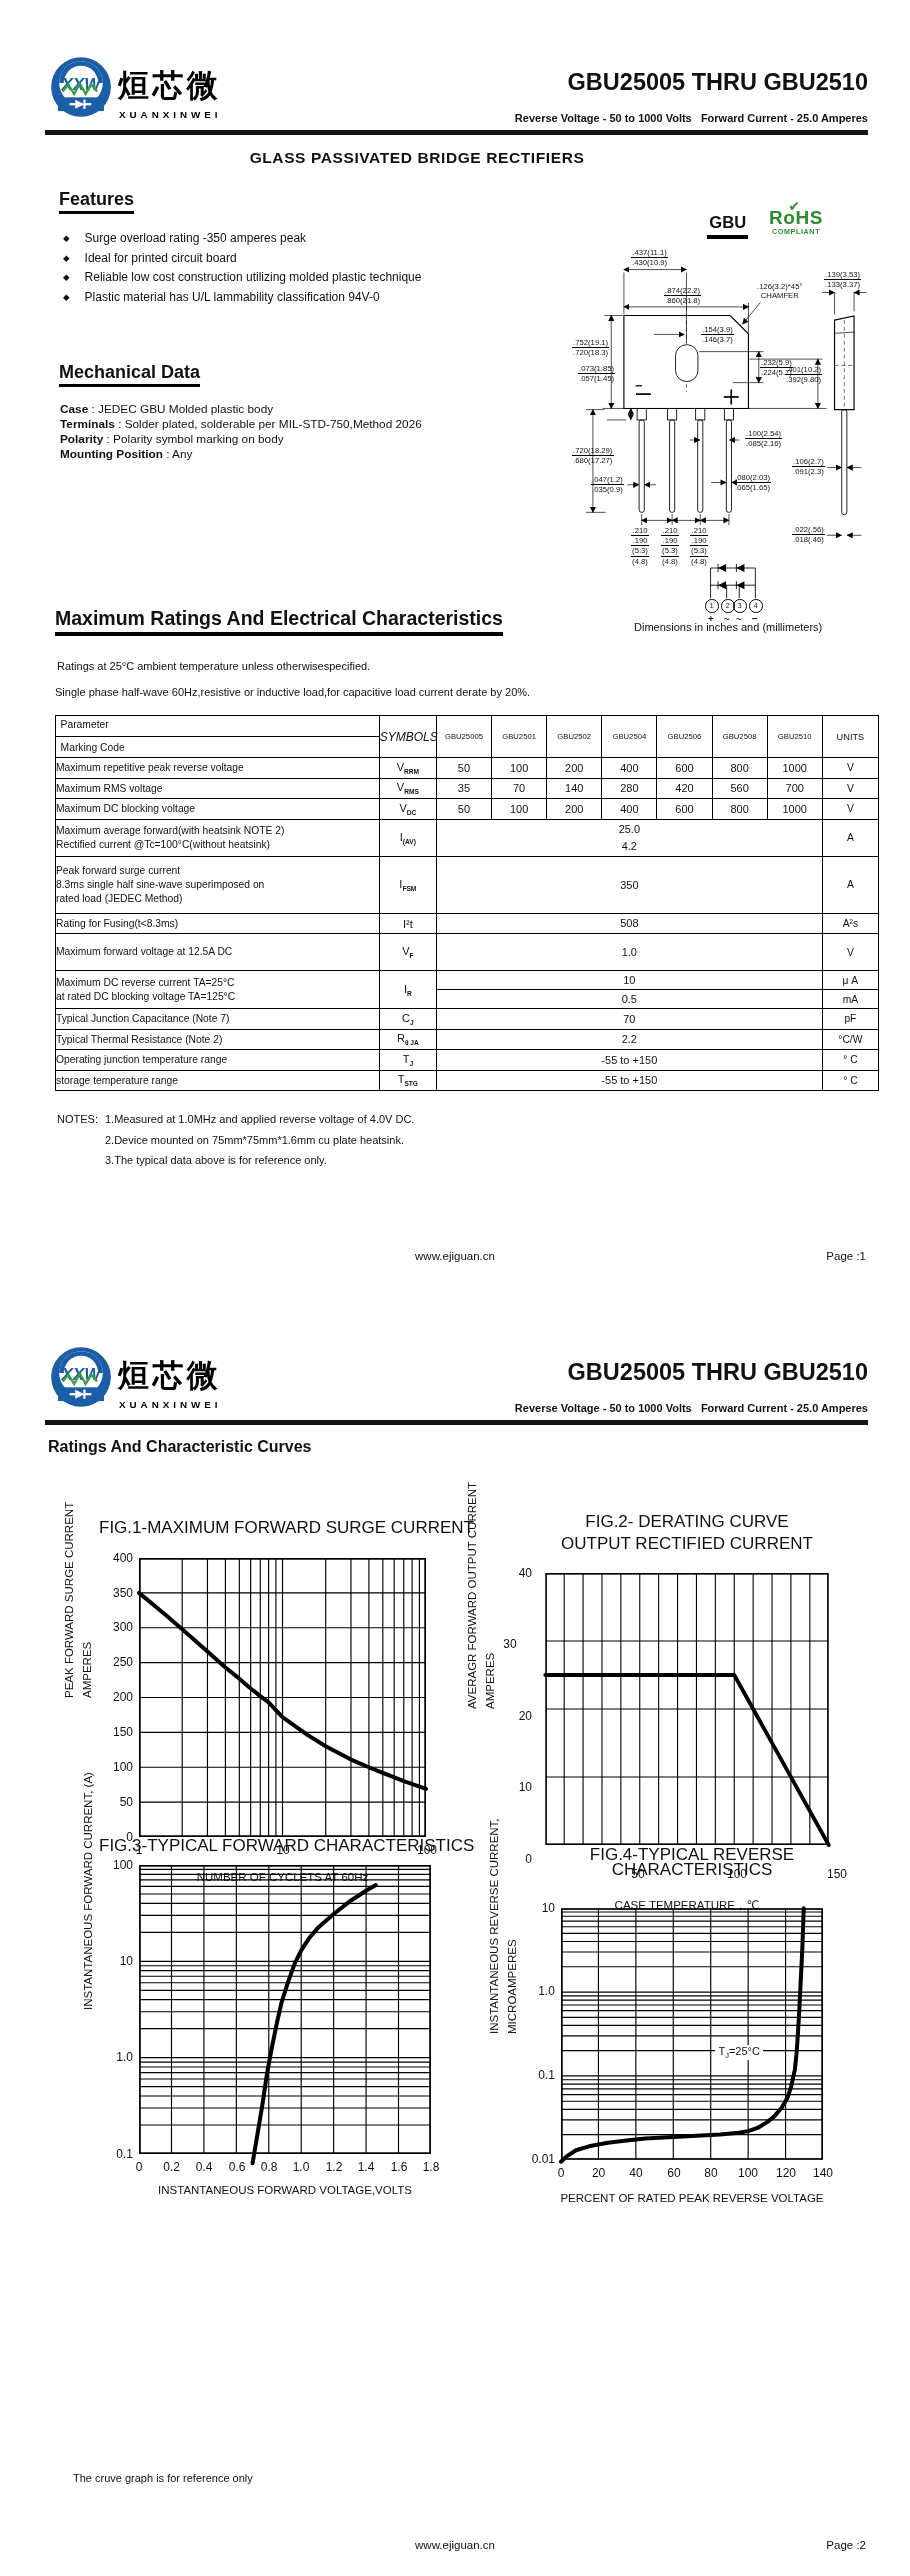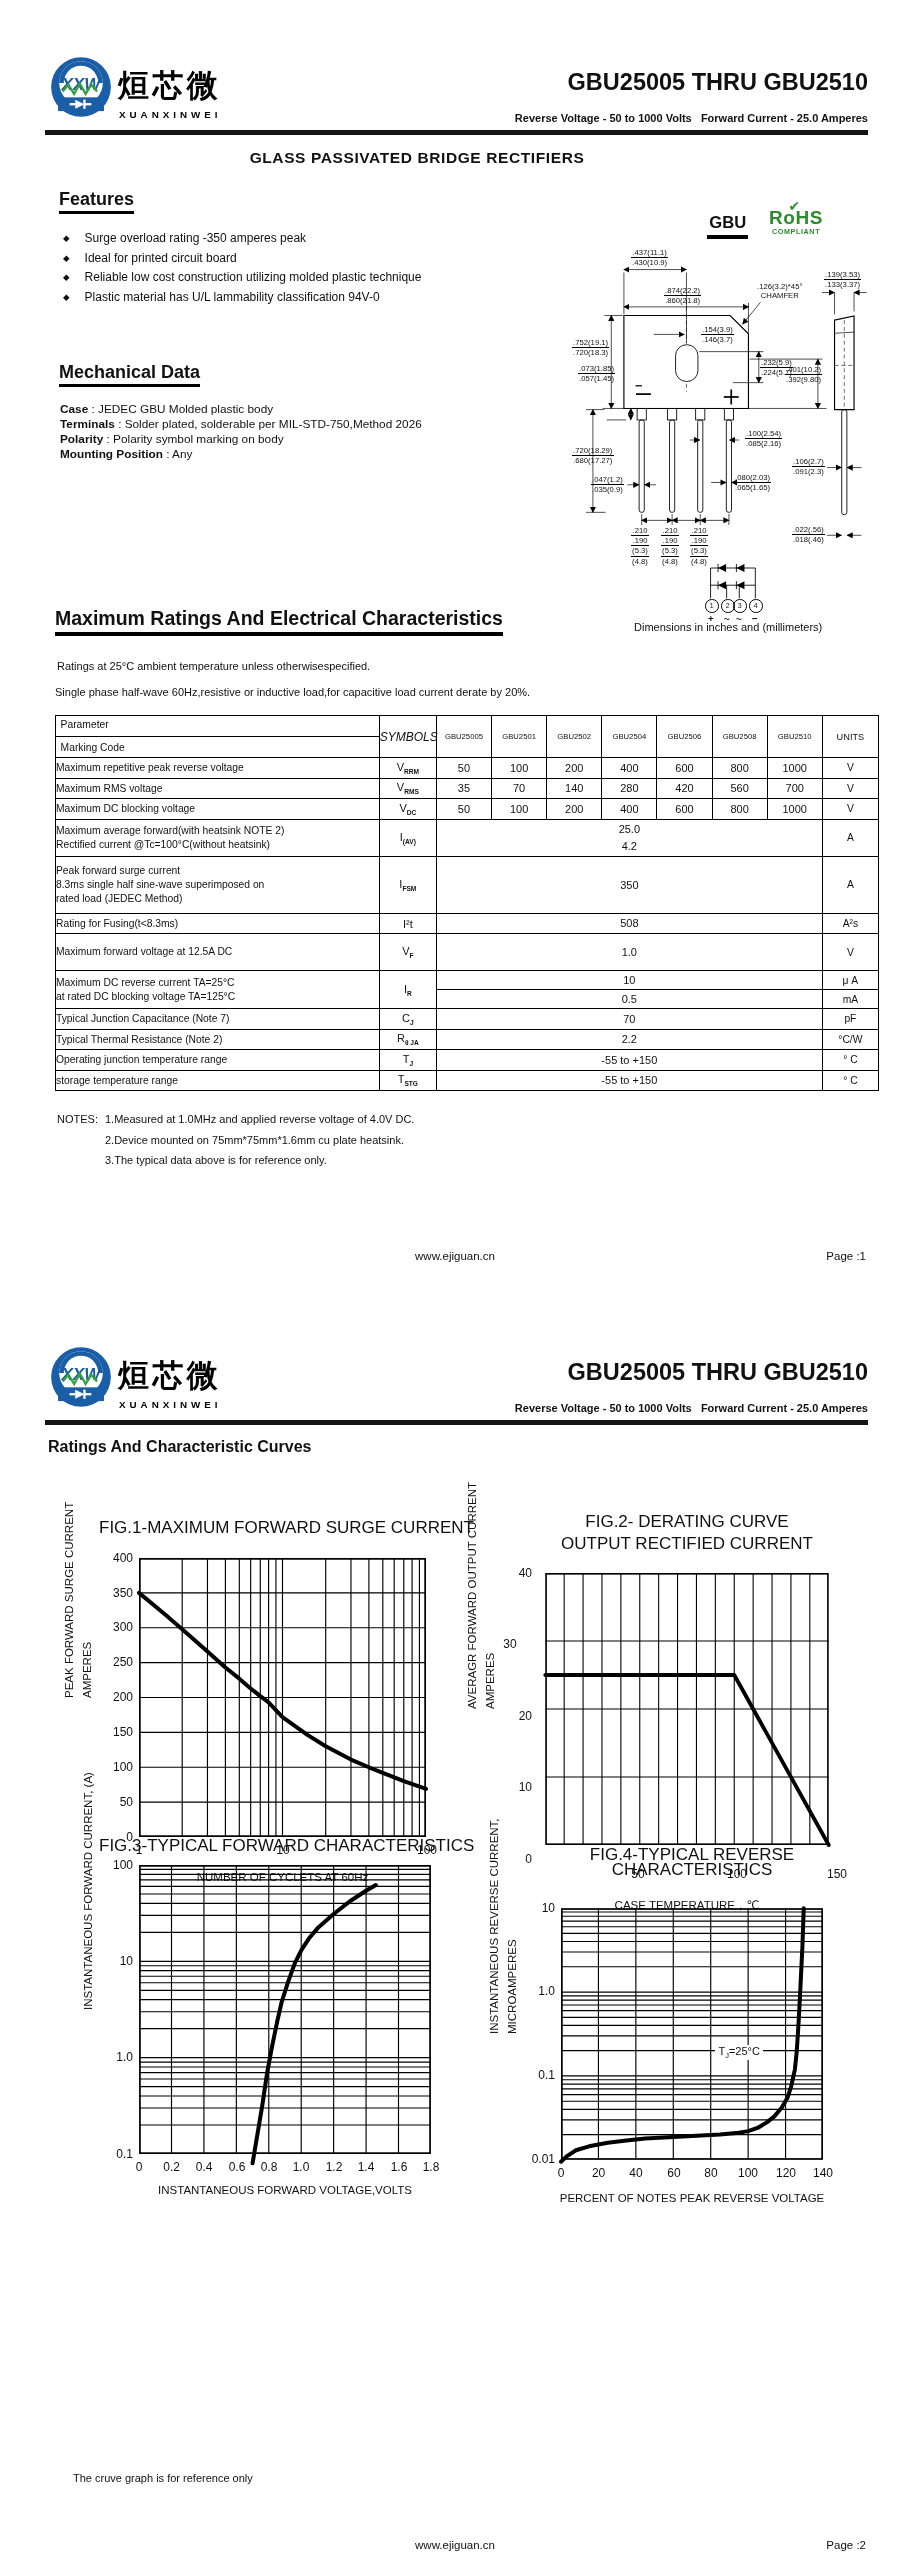--- a/index.html
+++ b/index.html
@@ -655,21 +655,21 @@
       <line x1="0" y1="32.46386702719349" x2="457" y2="32.46386702719349" stroke="#000" stroke-width="2"></line>
       <line x1="0" y1="22.6673201445804" x2="457" y2="22.6673201445804" stroke="#000" stroke-width="2"></line>
       <line x1="0" y1="14.181165236845573" x2="457" y2="14.181165236845573" stroke="#000" stroke-width="2"></line>
       <line x1="0" y1="6.695846118712154" x2="457" y2="6.695846118712154" stroke="#000" stroke-width="2"></line>
       <rect x="1.5" y="1.5" width="454" height="436" fill="none" stroke="#000" stroke-width="3"></rect>
       <polyline points="0.0,442.3 9.8,432.9 26.1,422.3 49.0,415.4 81.6,409.1 114.3,405.3 146.9,401.6 179.5,399.9 212.2,398.2 244.8,396.6 277.5,394.9 310.1,391.8 326.4,388.9 342.8,383.4 359.1,373.6 372.1,363.1 385.2,347.8 395.0,330.7 401.5,310.9 408.0,281.1 411.3,248.6 414.6,197.1 417.8,134.7 421.1,66.7 423.4,0.0" fill="none" stroke="#000" stroke-width="7" stroke-linecap="round" stroke-linejoin="round"></polyline>
     </svg>
   <div class="annot" style="left:154px;top:137px;">
     <span>T</span><sub style="font-size:7.5px;">J</sub><span>=25°C</span>
   </div>
-  <div class="fig-xlabel" style="top:284px;">PERCENT OF NOTES PEAK REVERSE VOLTAGE</div>
+  <div class="fig-xlabel" style="top:284px;">PERCENT OF RATED PEAK REVERSE VOLTAGE</div>
 <span class="tick x" style="left: -26px; top: 258px;">0</span>
     <span class="tick x" style="left: 11.6px; top: 258px;">20</span>
     <span class="tick x" style="left: 49px; top: 258px;">40</span>
     <span class="tick x" style="left: 87px; top: 258px;">60</span>
     <span class="tick x" style="left: 124px; top: 258px;">80</span>
     <span class="tick x" style="left: 161px; top: 258px;">100</span>
     <span class="tick x" style="left: 199px; top: 258px;">120</span>
     <span class="tick x" style="left: 236px; top: 258px;">140</span>
     <span class="tick y" style="left: -50px; top: -7.5px;">10</span>
     <span class="tick y" style="left: -50px; top: 76px;">1.0</span>

